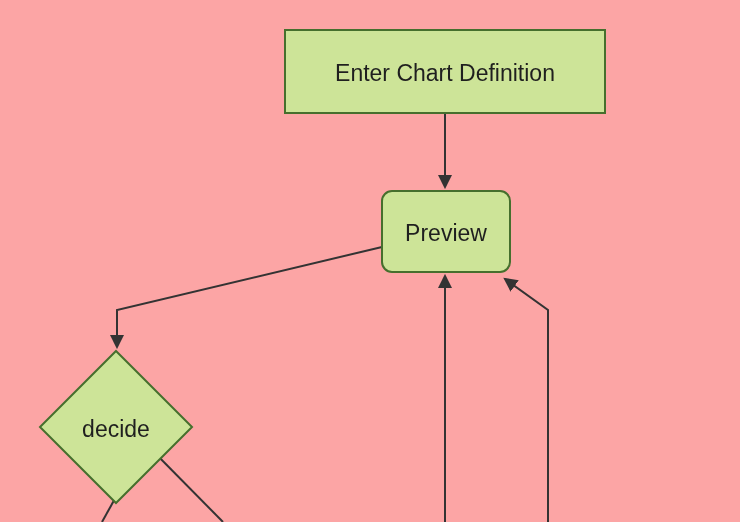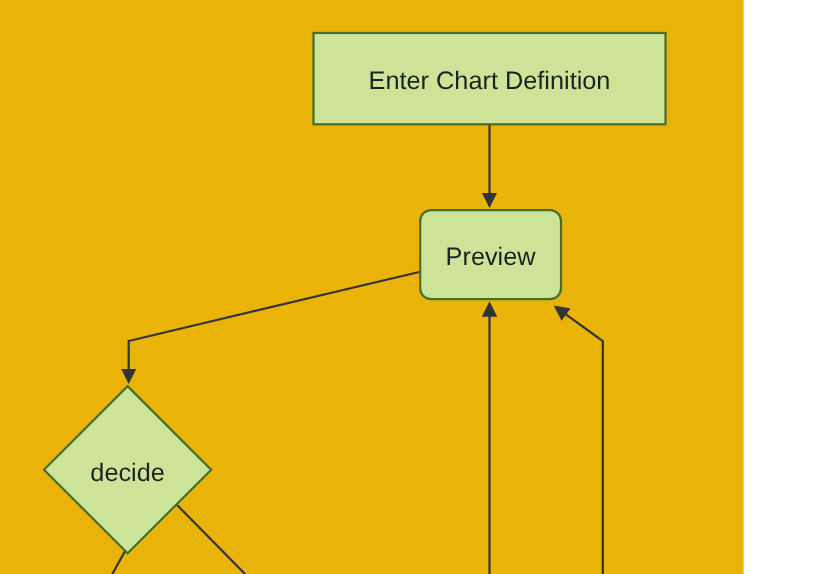--- a/index.html
+++ b/index.html
@@ -2,23 +2,23 @@
 <html><head>
 <meta charset="utf-8">
 <style>
   html, body {
     margin: 0;
     padding: 0;
     background: #ffffff;
   }
   .canvas {
     position: relative;
-    width: 676px;
+    width: 740px;
     height: 522px;
-    background: #eab308;
+    background: #fca5a5;
     overflow: hidden;
   }
   svg { display: block; }
   .edge {
     fill: none;
     stroke: #333333;
     stroke-width: 2;
   }
   .node-shape {
     fill: #cde498;

